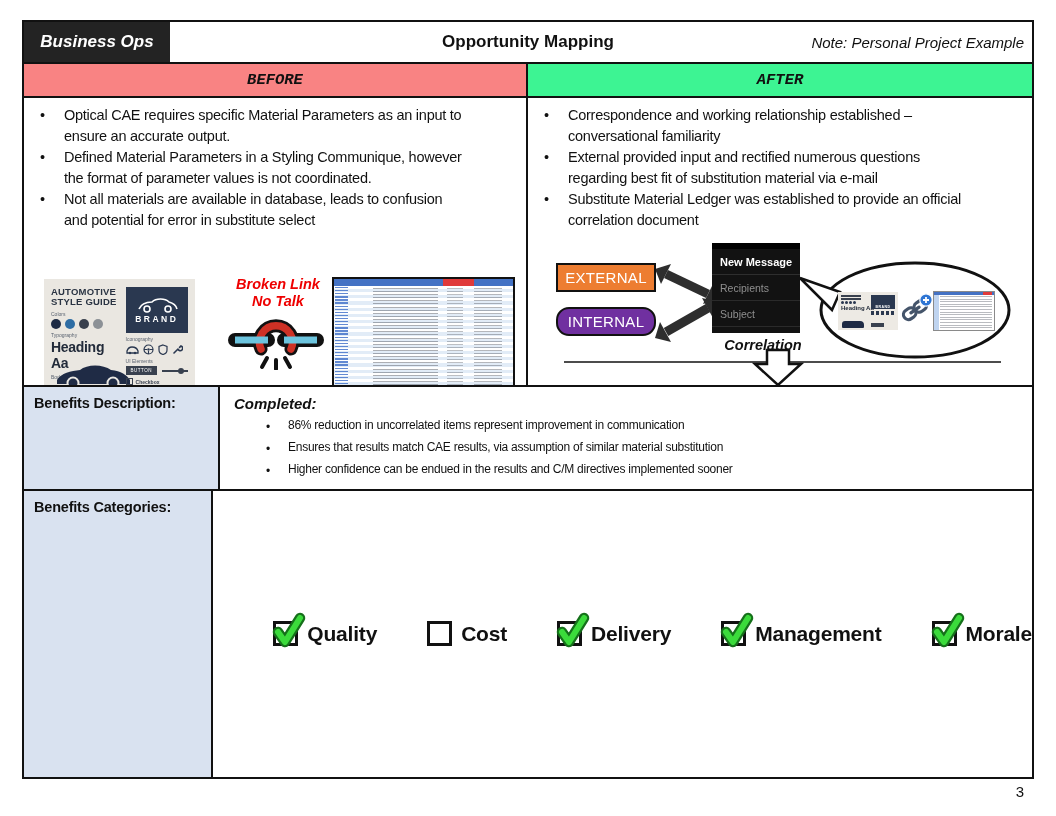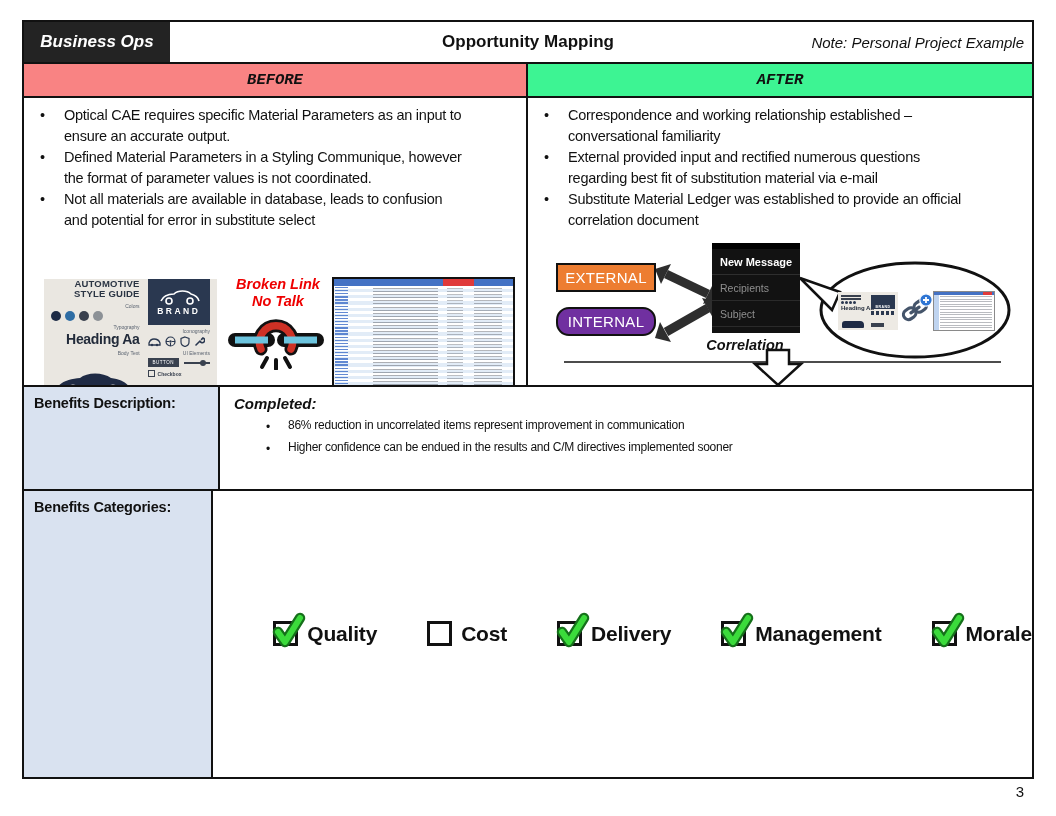--- a/index.html
+++ b/index.html
@@ -24,22 +24,22 @@
   .ba-after{background:#3DF493;}
   
   .content-row{flex:1;border-bottom:2px solid #111;display:flex;}
   .col{width:506px;position:relative;box-sizing:border-box;overflow:hidden;}
   .col.before{border-right:2px solid #111;}
   ul.bl{list-style:none;margin:0;padding:7px 0 0 14px;}
   ul.bl li{position:relative;padding-left:26px;font-size:14.5px;line-height:1.45;letter-spacing:-0.25px;}
   ul.bl li::before{content:"\2022";position:absolute;left:2px;top:0;}
   ul.bl li span{white-space:pre-line;}
   
-  .sg{position:absolute;left:20px;top:181px;width:173px;height:116px;background:#EAE7E1;
-    box-sizing:border-box;padding:0 7px;display:flex;gap:8px;text-align:right;}
+  .sg{position:absolute;left:20px;top:181px;width:151px;height:116px;background:#EAE7E1;
+    box-sizing:border-box;padding:8px 7px;display:flex;gap:8px;}
   .sg-left{width:90px;position:relative;}
   .sg-title{font-weight:bold;font-size:9.5px;line-height:1.1;color:#2A3443;white-space:pre-line;letter-spacing:.2px;}
   .sg-lab{font-size:5px;color:#5A6370;margin-top:3px;}
   .sg-dots{display:flex;gap:4px;margin-top:2px;}
   .sg-dots i{width:10px;height:10px;border-radius:50%;display:block;}
   .sg-heading{font-weight:bold;font-size:14px;color:#222B3A;margin-top:1px;letter-spacing:-0.3px;}
   .sg-car{position:absolute;left:0;bottom:-2px;}
   .sg-right{flex:1;position:relative;}
   .sg-brand{background:#2A3850;height:46px;display:flex;flex-direction:column;align-items:center;justify-content:center;}
   .sg-brand-word{color:#fff;font-weight:bold;font-size:8.5px;letter-spacing:2.5px;}
@@ -72,21 +72,21 @@
   
   .tagbox{position:absolute;left:28px;width:100px;height:29px;border:2.5px solid #111;box-sizing:border-box;
     display:flex;align-items:center;justify-content:center;color:#fff;font-size:15px;letter-spacing:.3px;}
   .tag-ext{top:165px;background:#ED7D31;}
   .tag-int{top:209px;background:#7030A0;border-radius:13px;}
   .after-svg{position:absolute;left:0;top:0;}
   .msg{position:absolute;left:184px;top:145px;width:88px;height:90px;background:#121212;
     box-sizing:border-box;border-top:6px solid #000;}
   .msg-title{color:#fff;font-weight:bold;font-size:11px;padding:7px 0 6px 8px;border-bottom:1px solid #2E2E2E;}
   .msg-field{color:#8F8F8F;font-size:10.5px;padding:7px 0 6px 8px;border-bottom:1px solid #2A2A2A;}
-  .correlation{position:absolute;left:162px;top:239px;width:110px;text-align:center;
+  .correlation{position:absolute;left:180px;top:239px;width:110px;text-align:center;
     font-weight:bold;font-style:italic;font-size:14.5px;}
   .mini-sg{position:absolute;left:310px;top:194px;width:60px;height:38px;background:#EDEAE4;box-sizing:border-box;padding:3px;}
   .mini-sg .m-t{width:20px;height:5px;
     background:repeating-linear-gradient(180deg,#39414F 0 2px,transparent 2px 3px);}
   .mini-sg .m-dots{display:flex;gap:1px;margin-top:1px;}
   .mini-sg .m-dots i{width:3px;height:3px;border-radius:50%;background:#2A3850;}
   .mini-sg .m-head{font-size:6px;font-weight:bold;color:#222B3A;margin-top:1px;white-space:nowrap;}
   .mini-sg .m-car{position:absolute;left:4px;bottom:2px;width:22px;height:7px;border-radius:3px 4px 1px 1px;background:#1F2B45;}
   .mini-sg .m-brand{position:absolute;right:3px;top:3px;width:24px;height:14px;background:#2A3850;
     color:#fff;font-size:3.5px;font-weight:bold;display:flex;align-items:flex-end;justify-content:center;letter-spacing:.5px;}
@@ -309,20 +309,21 @@
       </div>
     </div>
 
     <div class="row bdesc-row">
       <div class="blabel">Benefits Description:</div>
       <div class="bbody">
         <div class="completed">Completed:</div>
         <ul class="bl2">
 
         <li><span>86% reduction in uncorrelated items represent improvement in communication</span></li>
+            <li><span>Ensures that results match CAE results, via assumption of similar material substitution</span></li>
             <li><span>Higher confidence can be endued in the results and C/M directives implemented sooner</span></li>
           </ul>
       </div>
     </div>
 
     <div class="row bcat-row">
       <div class="blabel">Benefits Categories:</div>
       <div class="bbody">
         <div class="cats">
 

